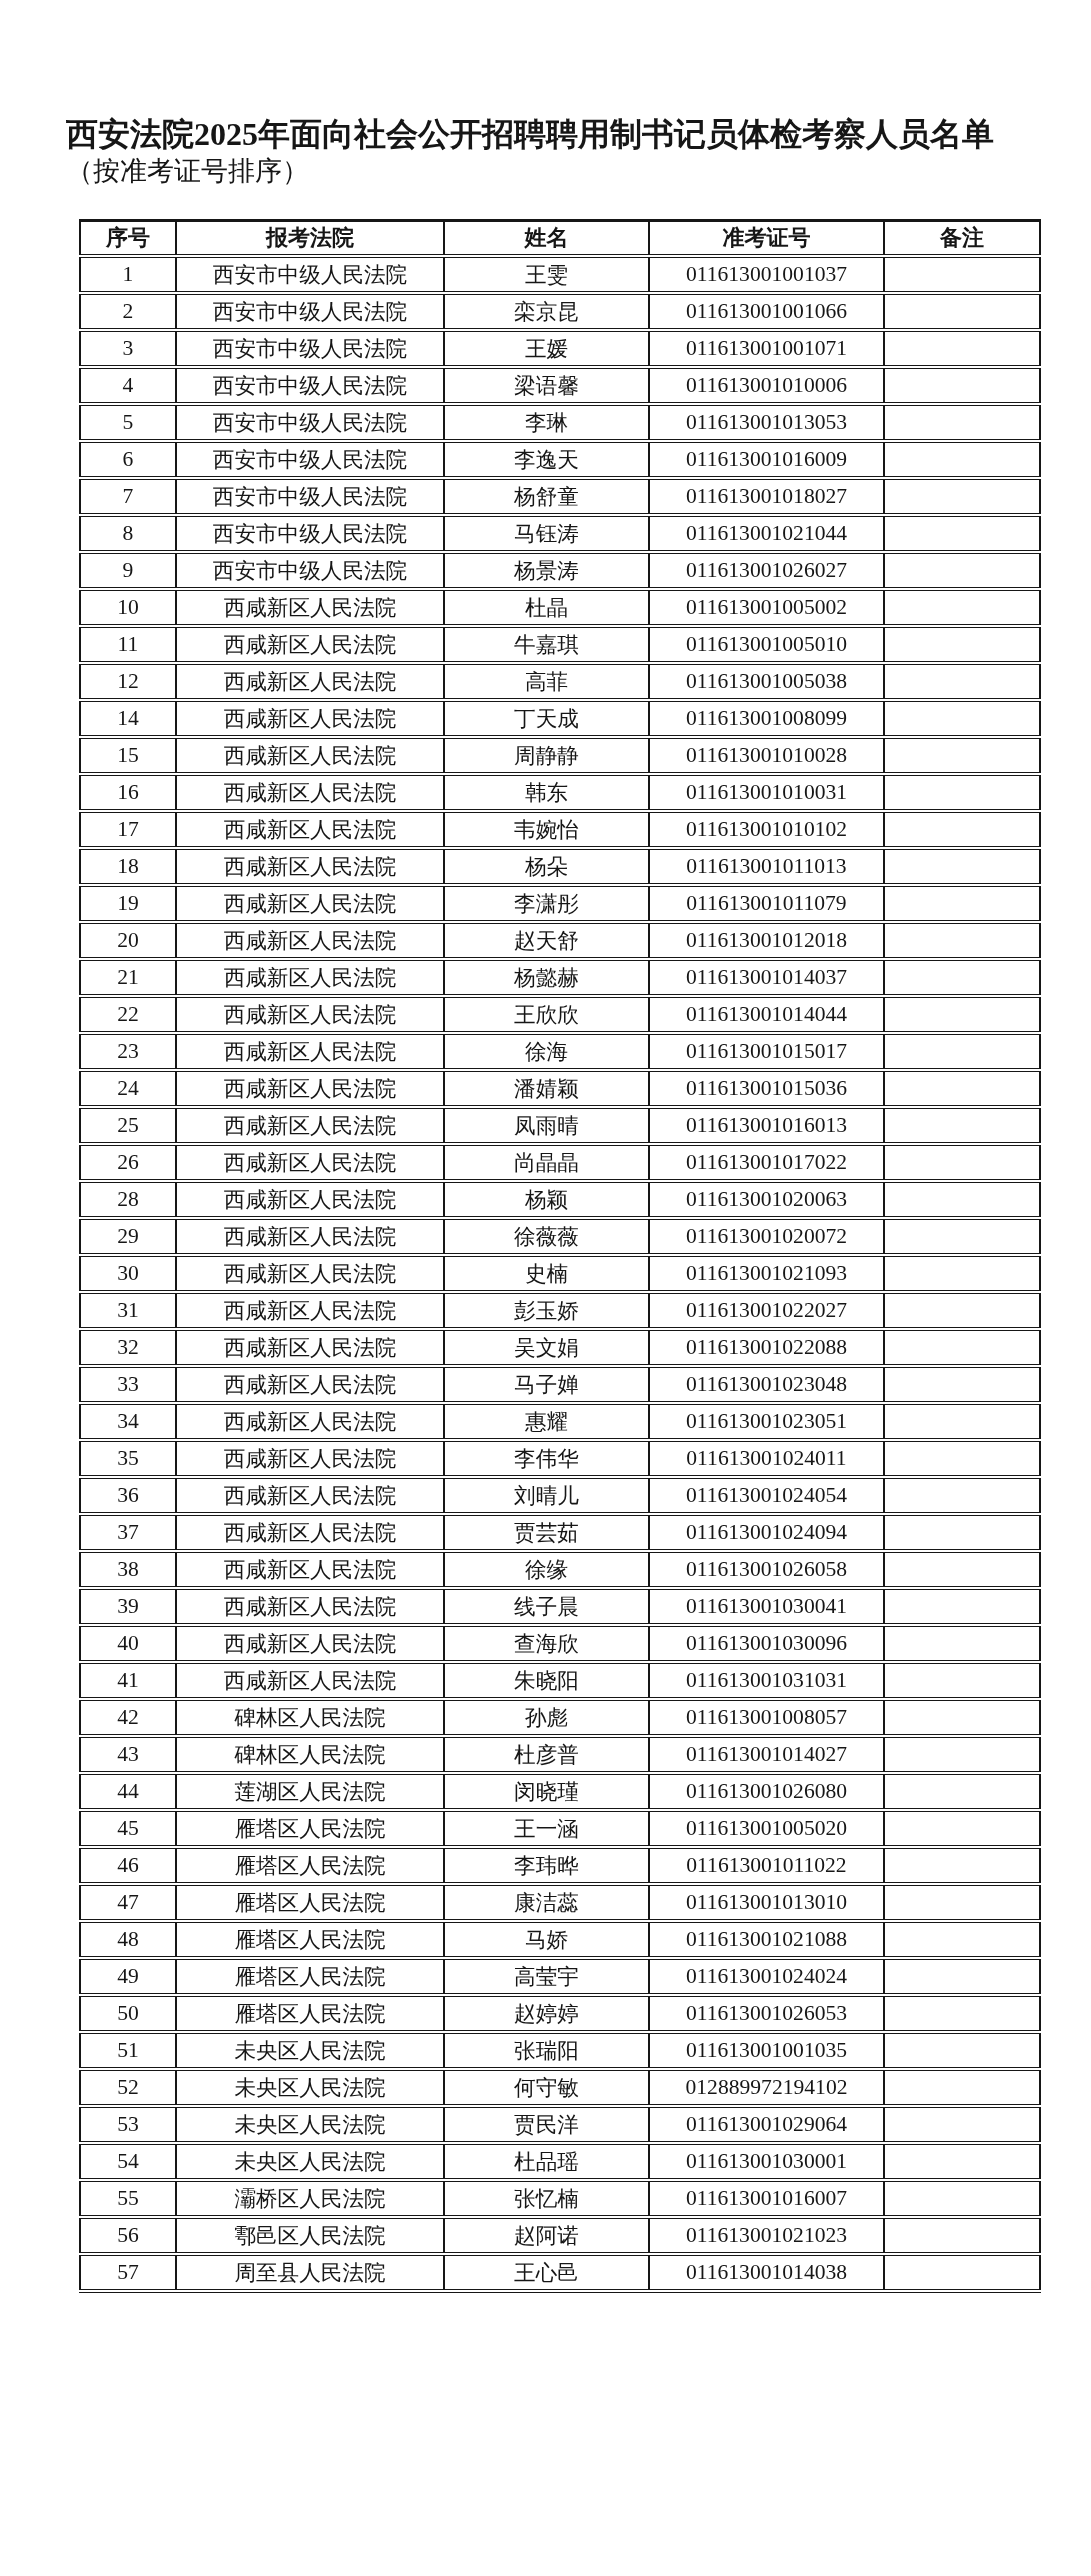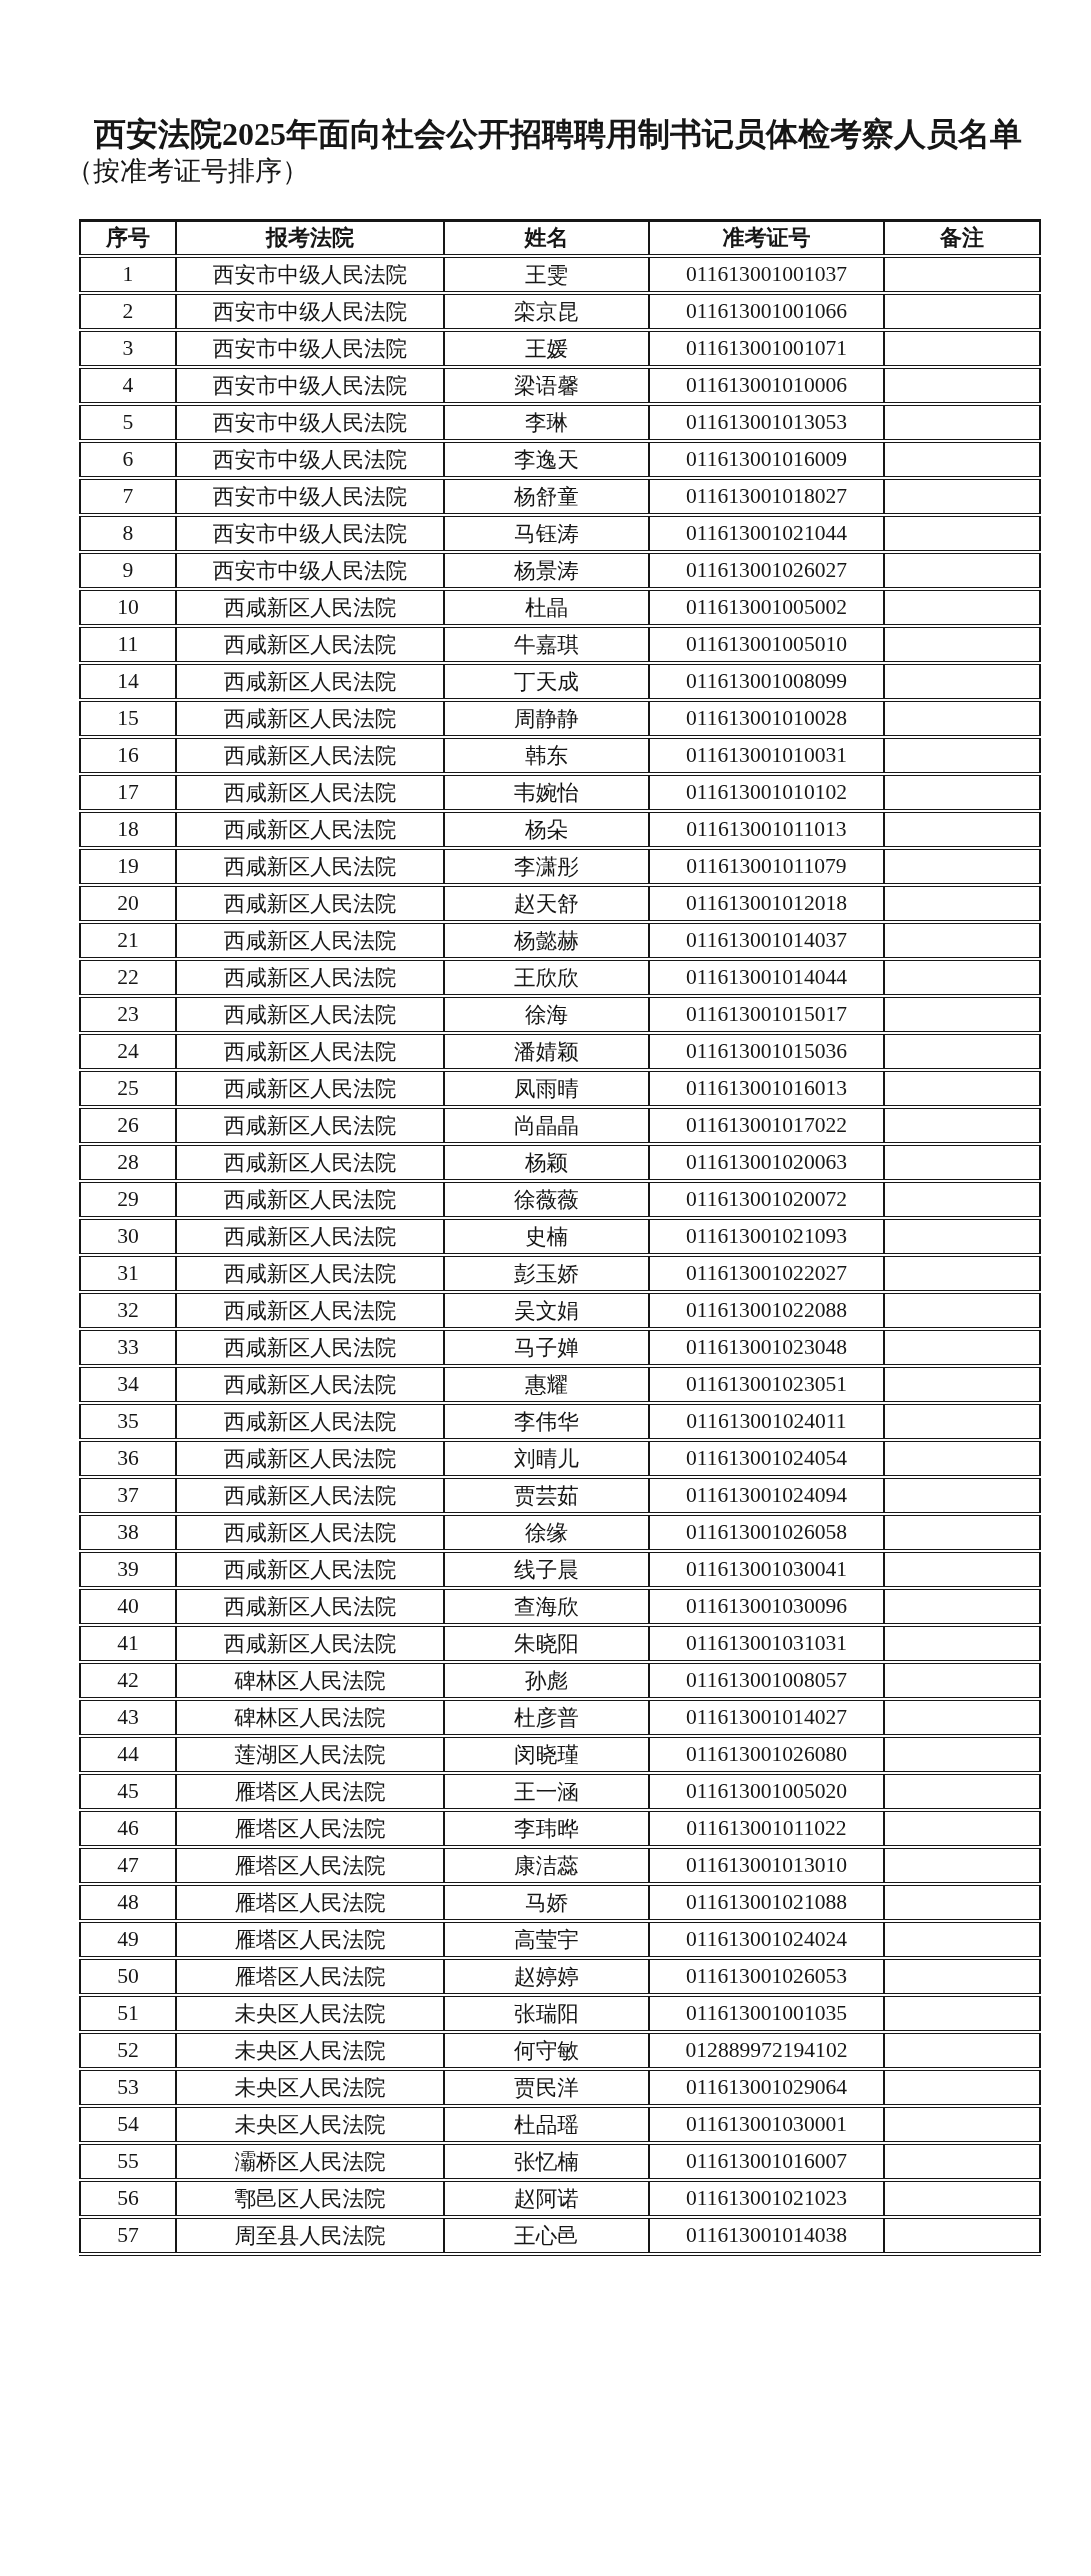--- a/index.html
+++ b/index.html
@@ -5,21 +5,21 @@
   html,body { margin:0; padding:0; }
   body {
     width:1091px; height:2666px;
     background:#ffffff;
     color:#161616;
     font-family:"Liberation Serif","DejaVu Serif",serif;
     position:relative;
   }
   .doc-title {
     position:absolute; top:117px; left:66px; width:984px;
-    text-align:center; font-size:32px; font-weight:bold;
+    font-size:32px; font-weight:bold;
     white-space:nowrap; line-height:1.1;
   }
   .doc-subtitle {
     position:absolute; top:157px; left:66px; width:984px;
     font-size:27px; font-weight:normal;
     line-height:1.1;
   }
   table.roster {
     position:absolute; left:79px; top:219px;
     border-collapse:collapse; table-layout:fixed;
@@ -141,20 +141,27 @@
         <td></td>
       </tr>
       <tr>
         <td>11</td>
         <td>西咸新区人民法院</td>
         <td>牛嘉琪</td>
         <td>011613001005010</td>
         <td></td>
       </tr>
       <tr>
+        <td>12</td>
+        <td>西咸新区人民法院</td>
+        <td>高菲</td>
+        <td>011613001005038</td>
+        <td></td>
+      </tr>
+      <tr>
         <td>14</td>
         <td>西咸新区人民法院</td>
         <td>丁天成</td>
         <td>011613001008099</td>
         <td></td>
       </tr>
       <tr>
         <td>15</td>
         <td>西咸新区人民法院</td>
         <td>周静静</td>

